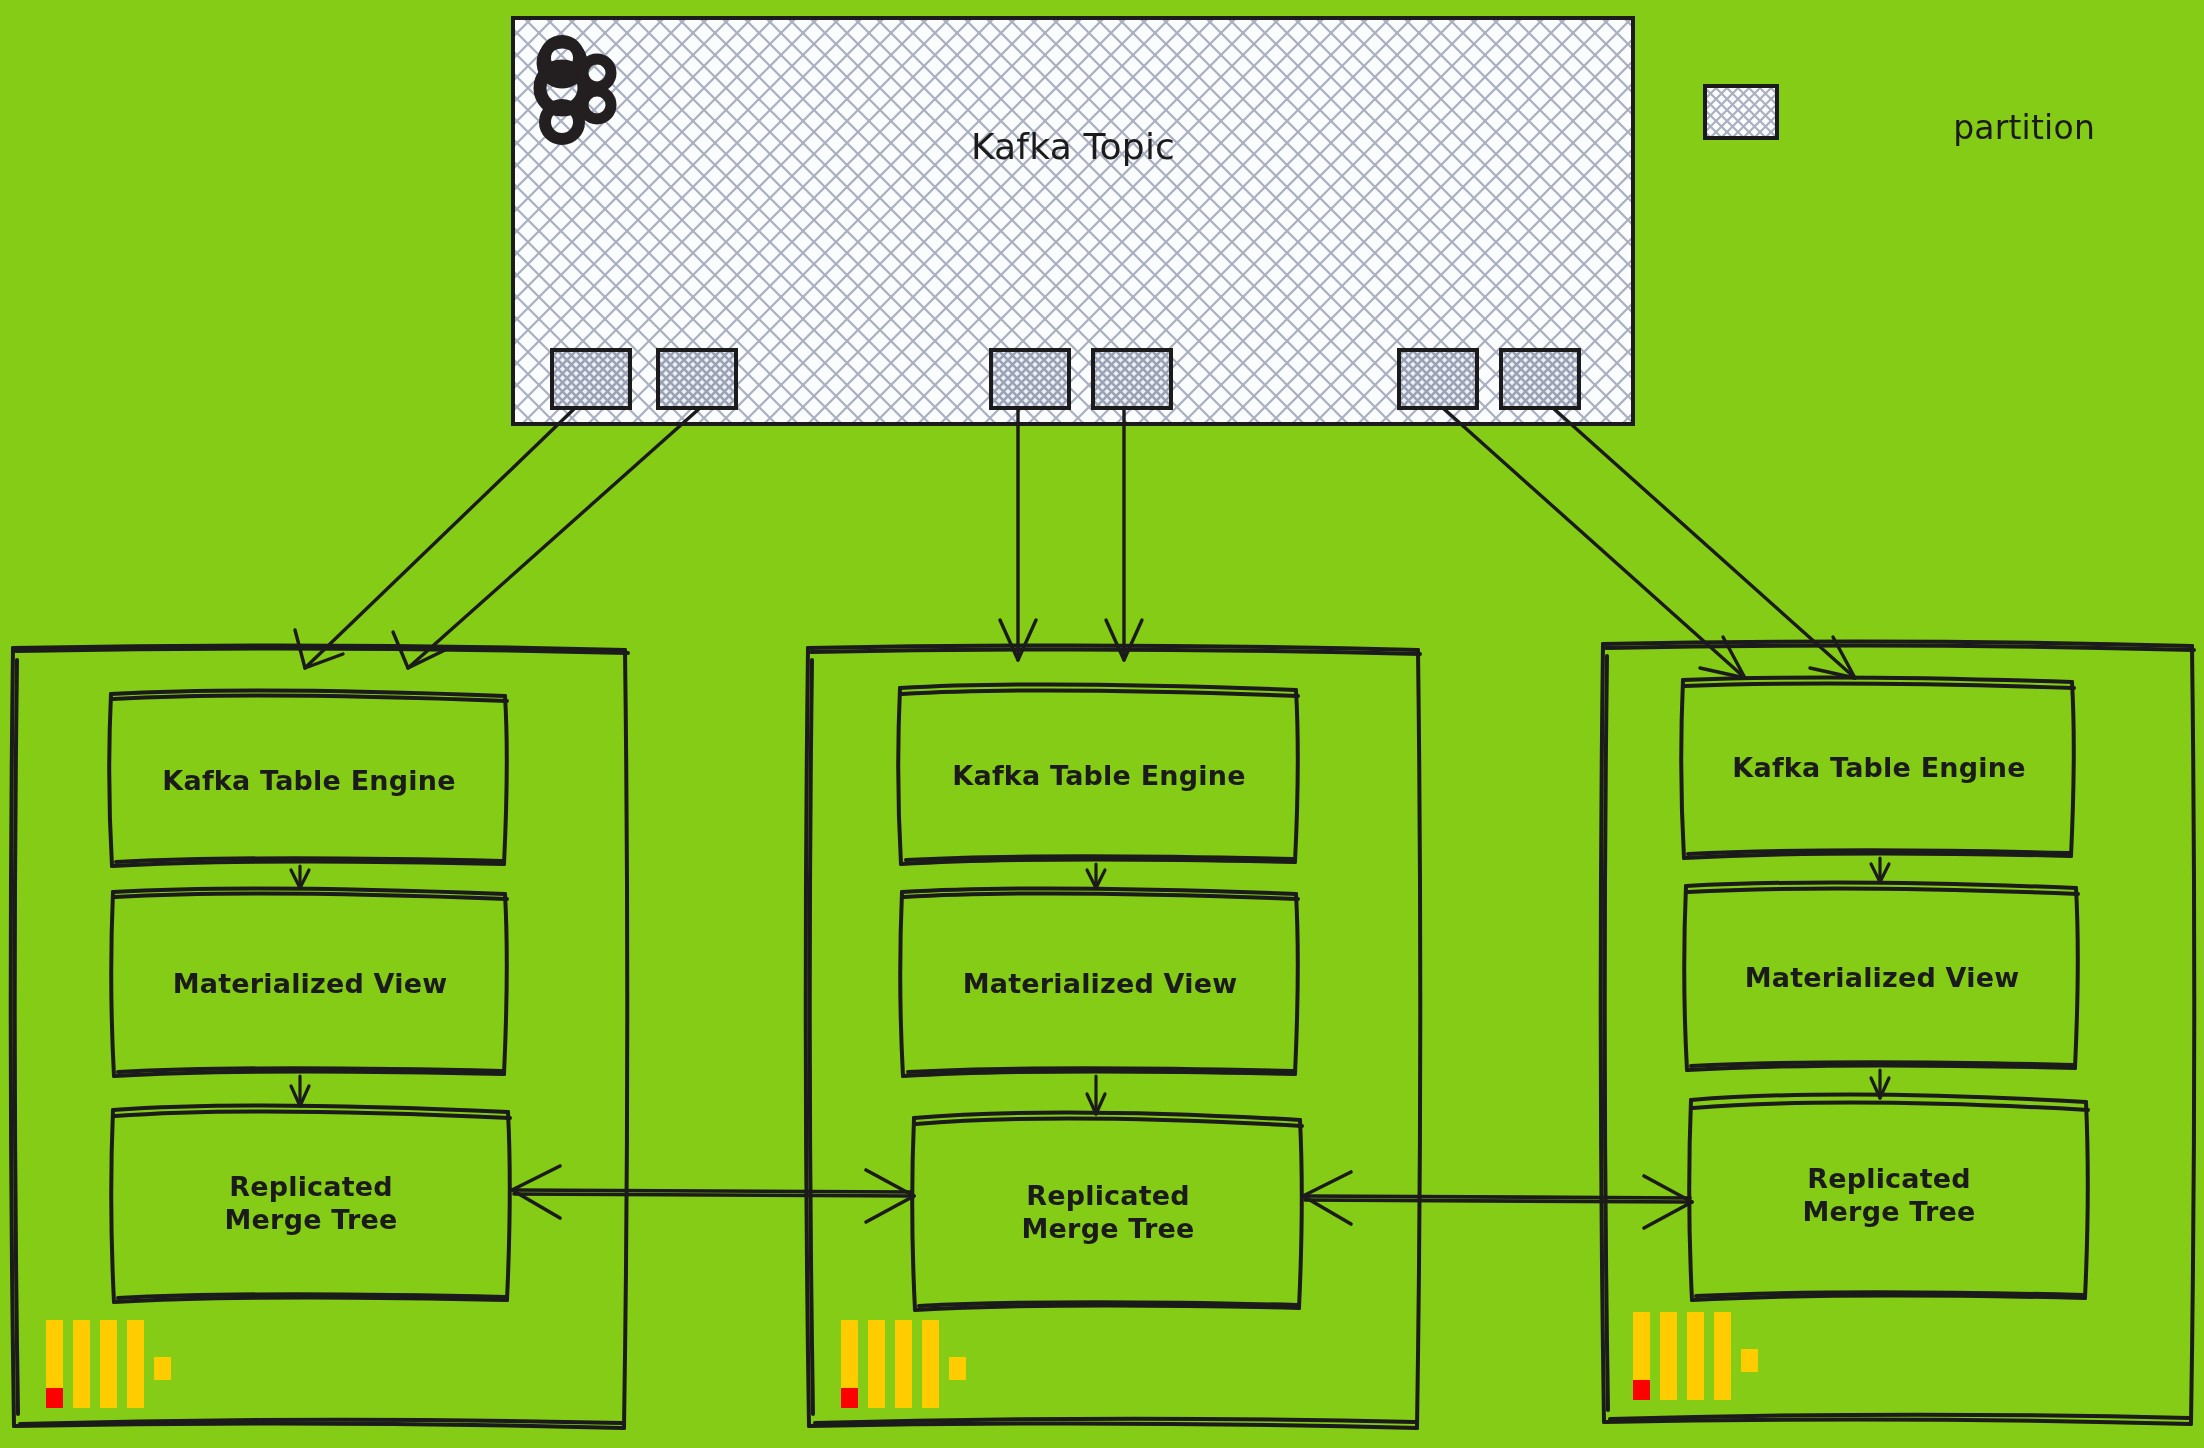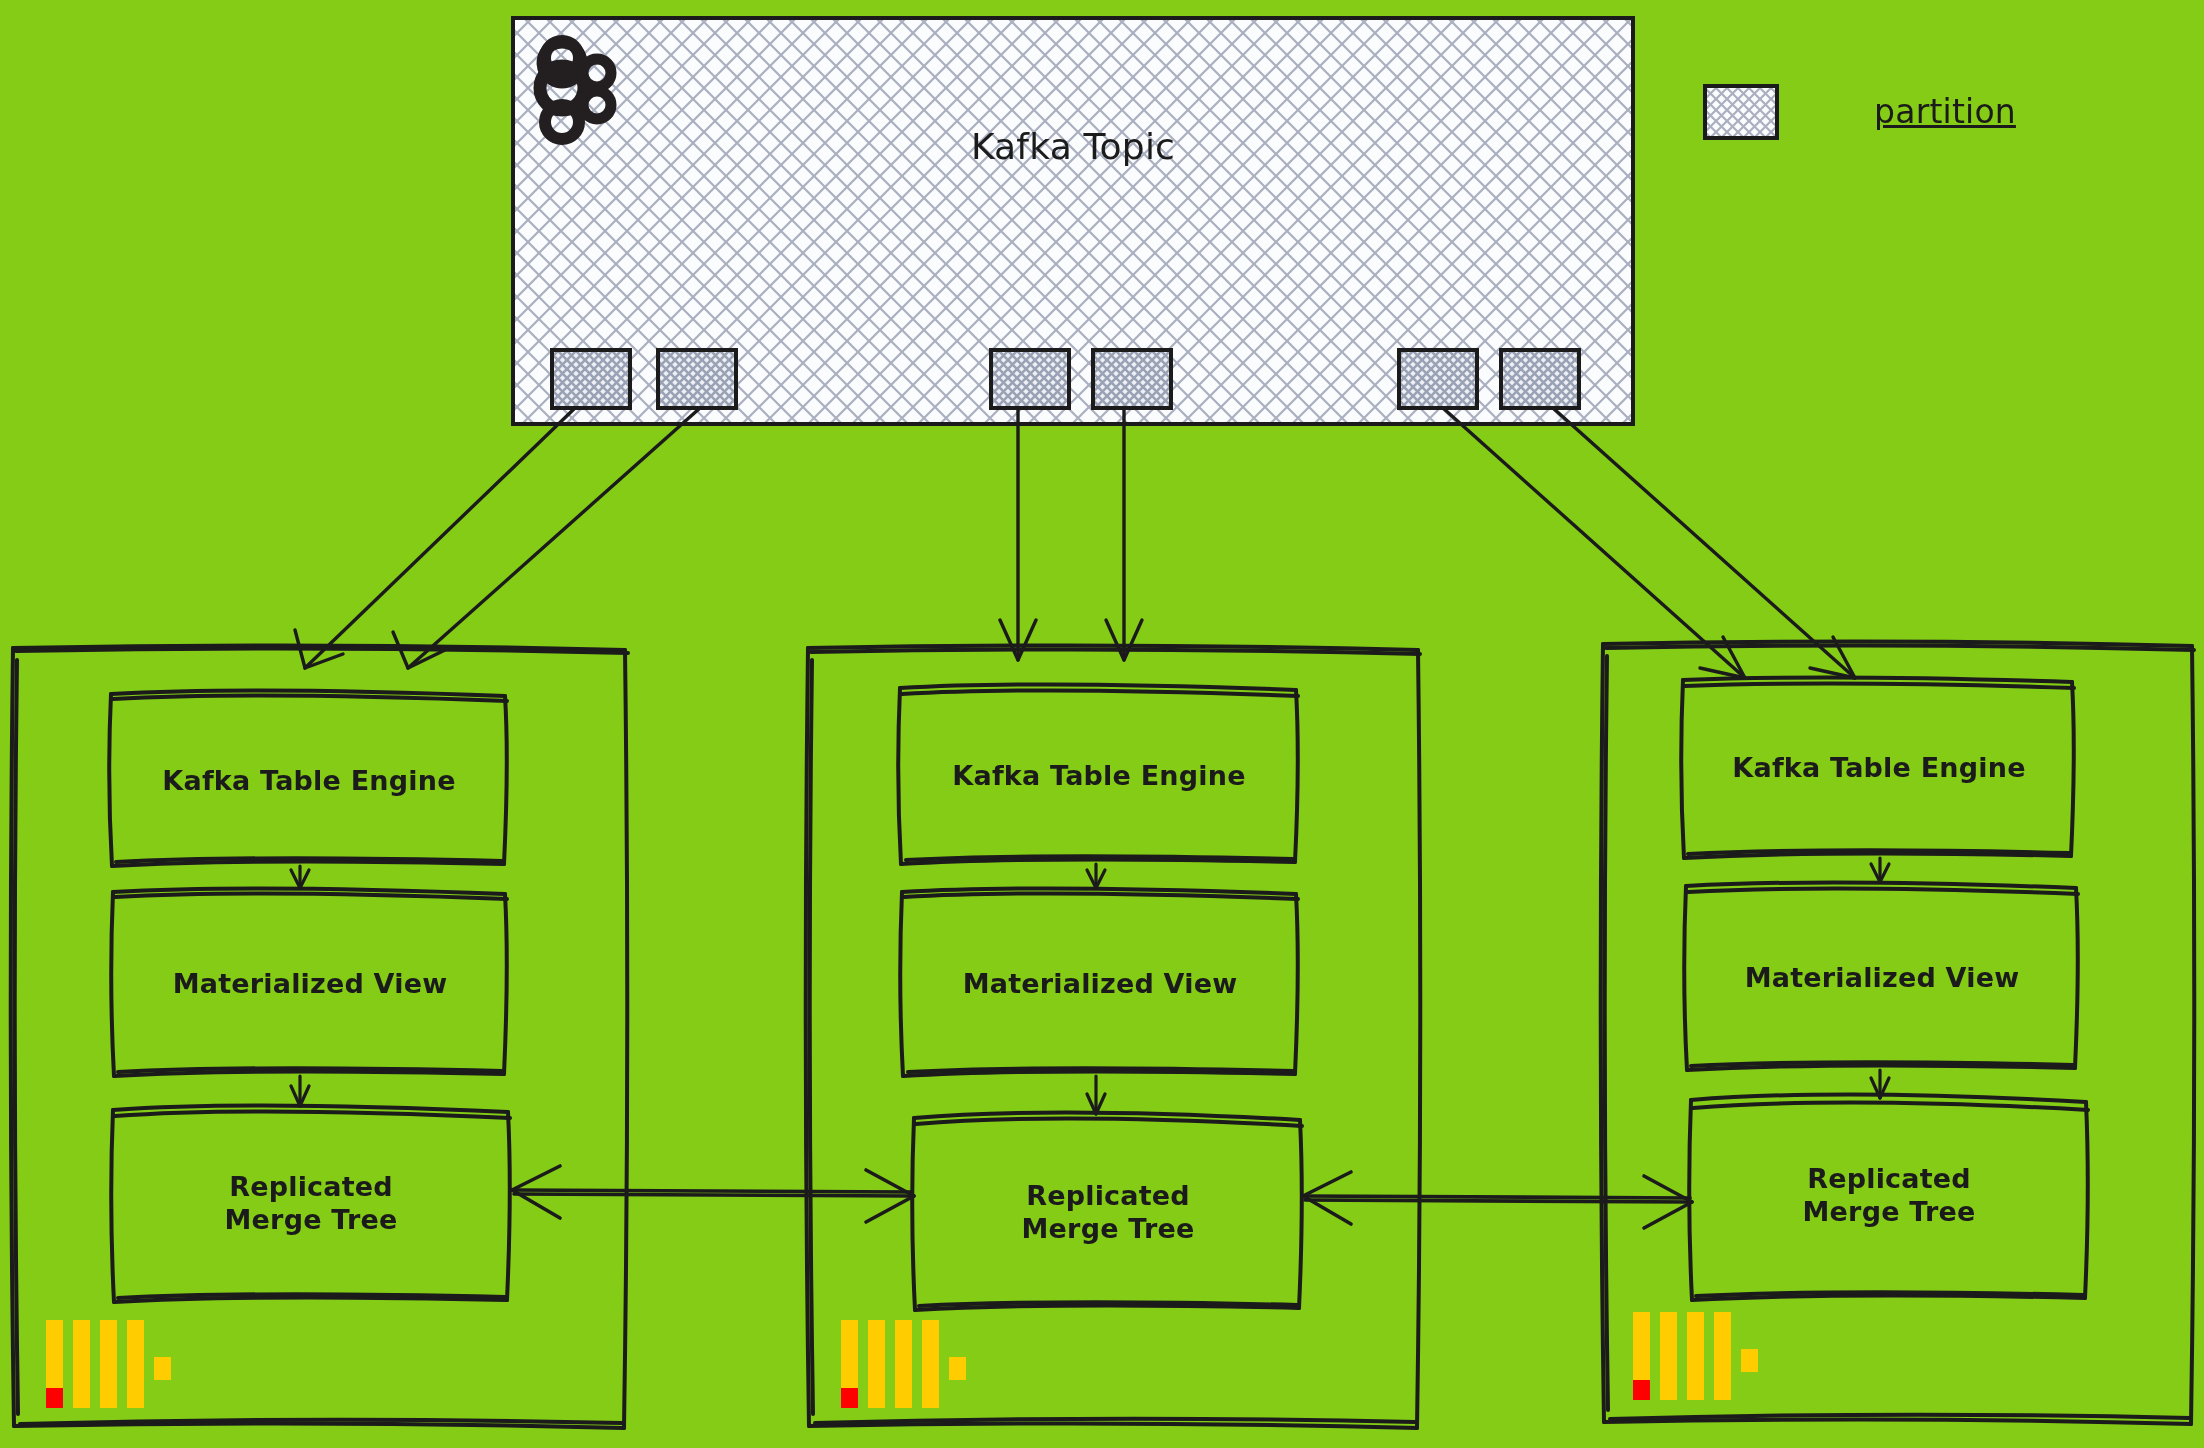--- a/index.html
+++ b/index.html
@@ -252,21 +252,21 @@
     <g stroke="#1b1b1b" stroke-width="3.6" fill="none" stroke-linecap="round">
       <path d="M1303 1196 L1690 1198"></path>
       <path d="M1305 1200 L1692 1202"></path>
       <path d="M1303 1196 L1351 1172 M1303 1196 L1351 1224"></path>
       <path d="M1692 1202 L1644 1176 M1692 1202 L1644 1228"></path>
     </g>
   </svg>
 
   <div class="lbl lbl-topic" style="left:873px; top:125px; width:400px;">Kafka Topic</div>
 
-  <div class="lbl lbl-legend" style="left:1795px; top:92px; width:300px; text-align:center;text-decoration:underline;">partition</div>
+  <div class="lbl lbl-legend" style="left:1795px; top:108px; width:300px; text-align:right;">partition</div>
 
   <div class="lbl lbl-box" style="left:111px; top:765px; width:396px;">Kafka Table Engine</div>
   <div class="lbl lbl-box" style="left:113px; top:968px; width:394px;">Materialized View</div>
   <div class="lbl lbl-box" style="left:113px; top:1171px; width:396px;">Replicated
 Merge Tree</div>
 
   <div class="lbl lbl-box" style="left:900px; top:760px; width:398px;">Kafka Table Engine</div>
   <div class="lbl lbl-box" style="left:902px; top:968px; width:396px;">Materialized View</div>
   <div class="lbl lbl-box" style="left:914px; top:1180px; width:388px;">Replicated
 Merge Tree</div>

